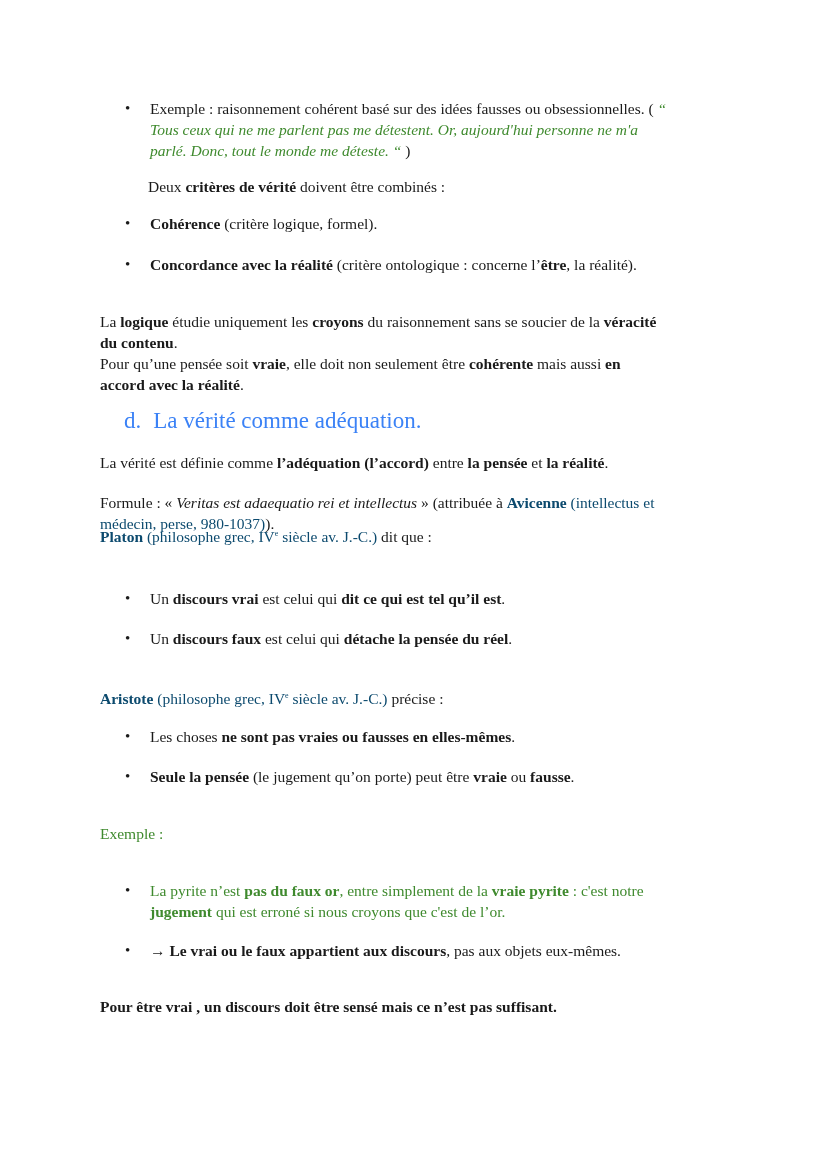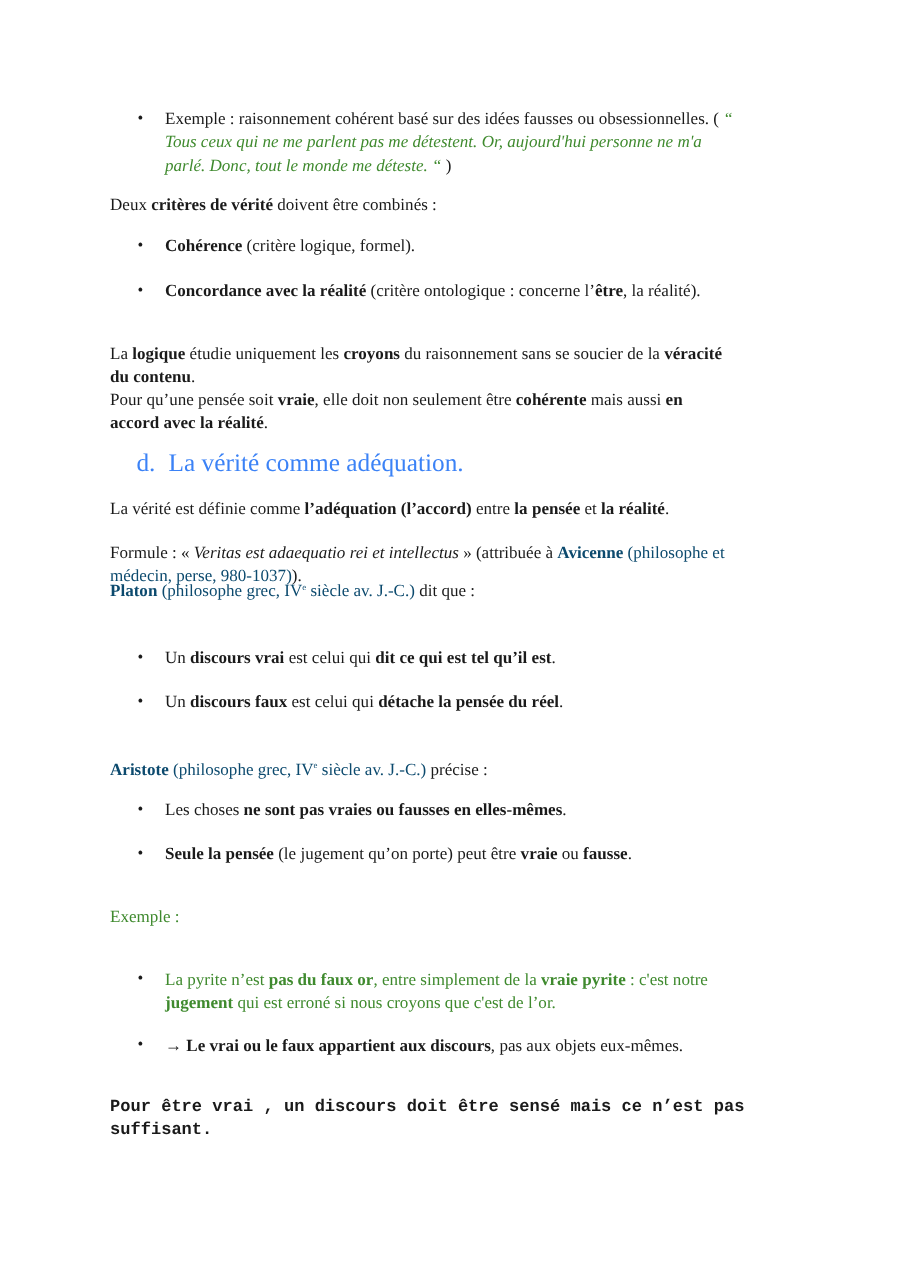--- a/index.html
+++ b/index.html
@@ -51,21 +51,21 @@
 
 <div class="page">
 
   <div class="bullet-item" style="top:98px;">
     <span class="dot">•</span>
     <span>Exemple : raisonnement cohérent basé sur des idées fausses ou obsessionnelles. (</span><span class="green-italic"> “</span><br>
     <span class="green-italic">Tous ceux qui ne me parlent pas me détestent. Or, aujourd'hui personne ne m'a</span><br>
     <span class="green-italic">parlé. Donc, tout le monde me déteste.</span><span class="green-italic"> “</span><span> )</span>
   </div>
 
-  <div class="block" style="top:176px;">
+  <div class="block" style="top:176px;margin-left:48px;">
     <span>Deux </span><b>critères de vérité</b><span> doivent être combinés :</span>
   </div>
 
   <div class="bullet-item" style="top:213px;">
     <span class="dot">•</span>
     <b>Cohérence</b><span> (critère logique, formel).</span>
   </div>
 
   <div class="bullet-item" style="top:254px;">
     <span class="dot">•</span>
@@ -81,21 +81,21 @@
 
   <div class="block heading-orange" style="top:410px; left:24px;">
     <span>d.</span><span style="display:inline-block;width:12px;"></span><span>La vérité comme adéquation.</span>
   </div>
 
   <div class="block" style="top:452px;">
     <span>La vérité est définie comme </span><b>l’adéquation (l’accord)</b><span> entre </span><b>la pensée</b><span> et </span><b>la réalité</b><span>.</span>
   </div>
 
   <div class="block" style="top:492px;">
-    <span> Formule : « </span><span class="italic">Veritas est adaequatio rei et intellectus</span><span> » (attribuée à </span><b class="red">Avicenne</b><span class="red"> (philosophe et</span><br>
+    <span> Formule : « </span><span class="italic">Veritas est adaequatio rei et intellectus</span><span> » (attribuée à </span><b class="red">Avicenne</b><span class="red"> (intellectus et</span><br>
     <span class="red">médecin, perse, 980-1037)</span><span>).</span>
   </div>
 
   <div class="block" style="top:523px;">
     <b class="red">Platon</b><span class="red"> (philosophe grec, IV</span><sup class="red" style="font-size:8px;">e</sup><span class="red"> siècle av. J.-C.)</span><span> dit que :</span>
   </div>
 
   <div class="bullet-item" style="top:588px;">
     <span class="dot">•</span>
     <span>Un </span><b>discours vrai</b><span> est celui qui </span><b>dit ce qui est tel qu’il est</b><span>.</span>
@@ -126,15 +126,15 @@
     <span class="dot" style="color:#1a1a1a;">•</span>
     <span>La pyrite n’est </span><b>pas du faux or</b><span>, entre simplement de la </span><b>vraie pyrite</b><span> : c'est notre</span><br>
     <b>jugement</b><span> qui est erroné si nous croyons que c'est de l’or.</span>
   </div>
 
   <div class="bullet-item" style="top:940px;">
     <span class="dot">•</span>
     <b>→ Le vrai ou le faux appartient aux discours</b><span>, pas aux objets eux-mêmes.</span>
   </div>
 
-  <div class="block bold" style="top:996px;font-family:Liberation Mono, monospace;">Pour être vrai , un discours doit être sensé mais ce n’est pas suffisant.</div>
+  <div class="block bold" style="top:996px;">Pour être vrai , un discours doit être sensé mais ce n’est pas suffisant.</div>
 
 </div>
 
 </body></html>

